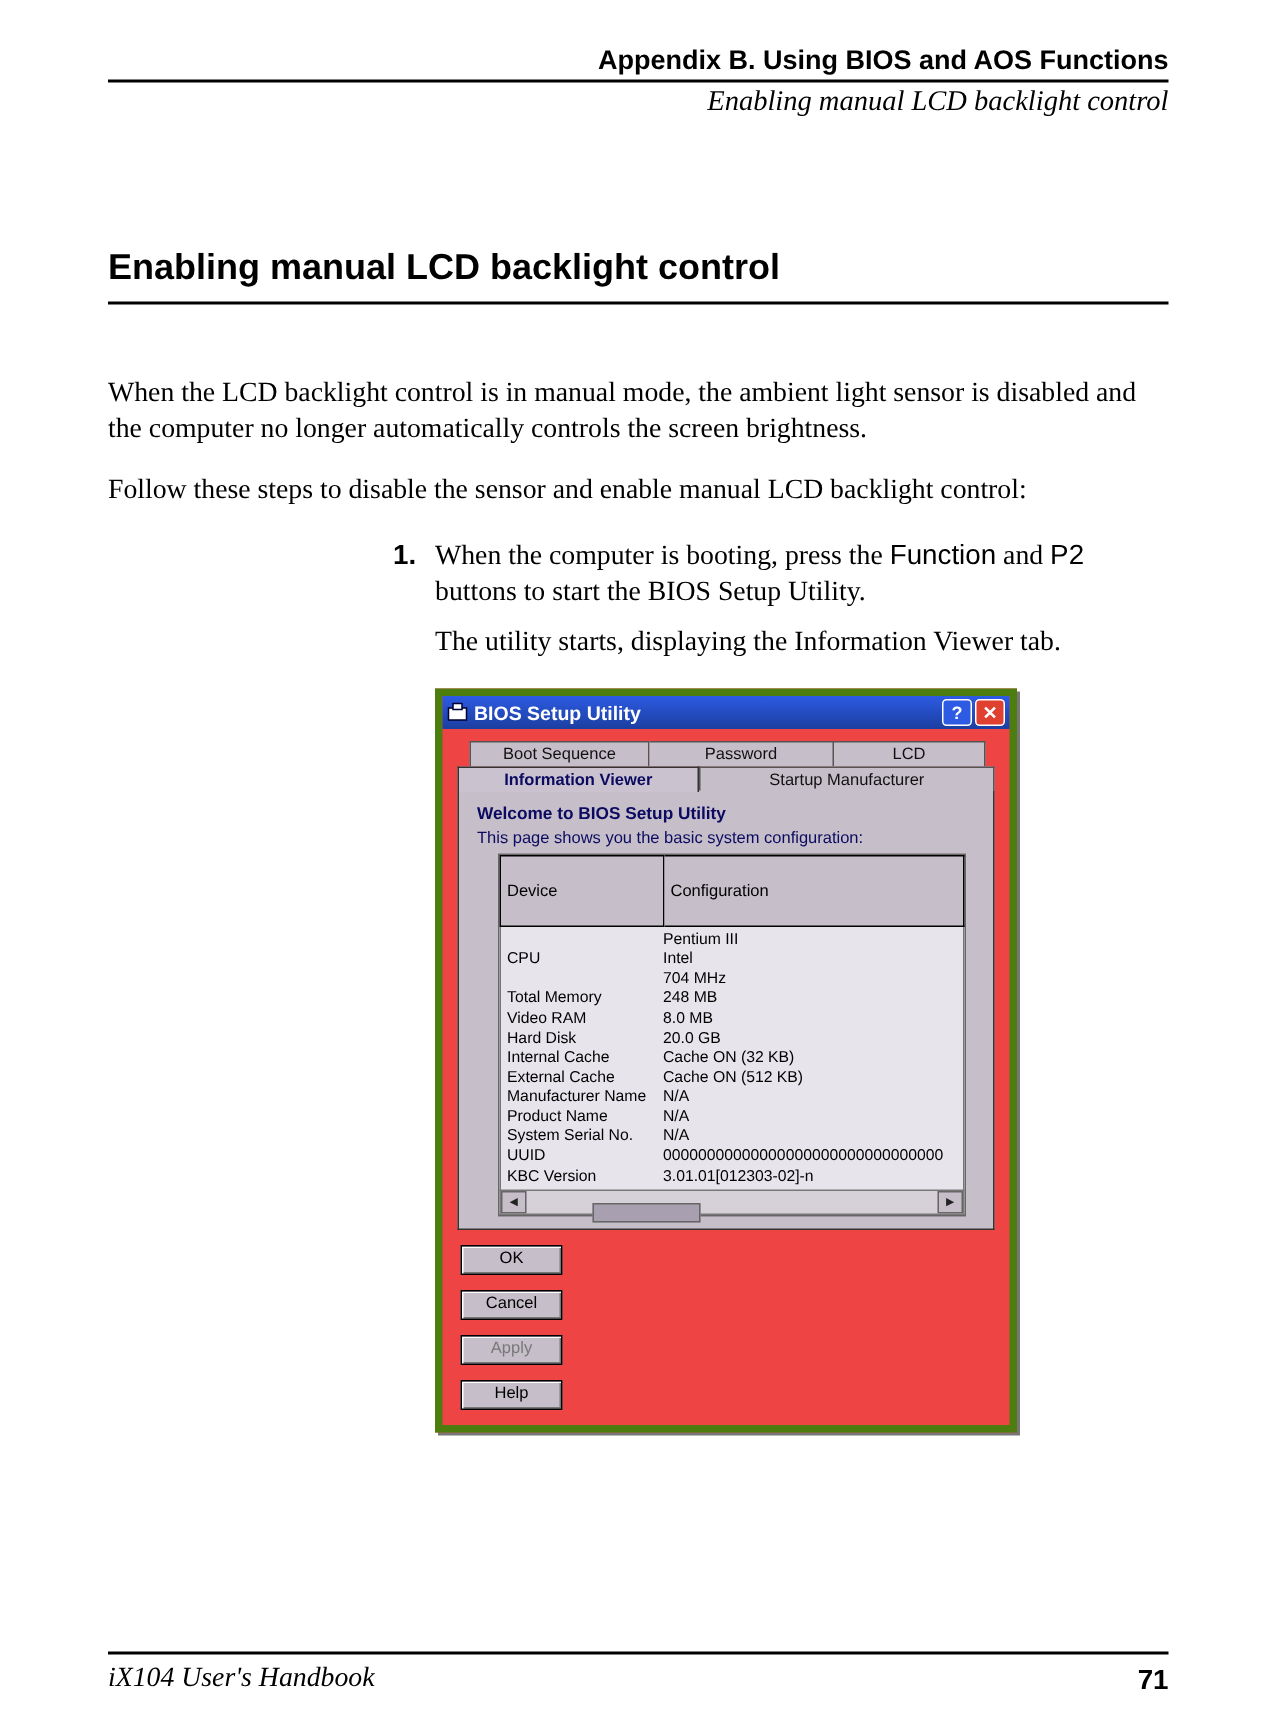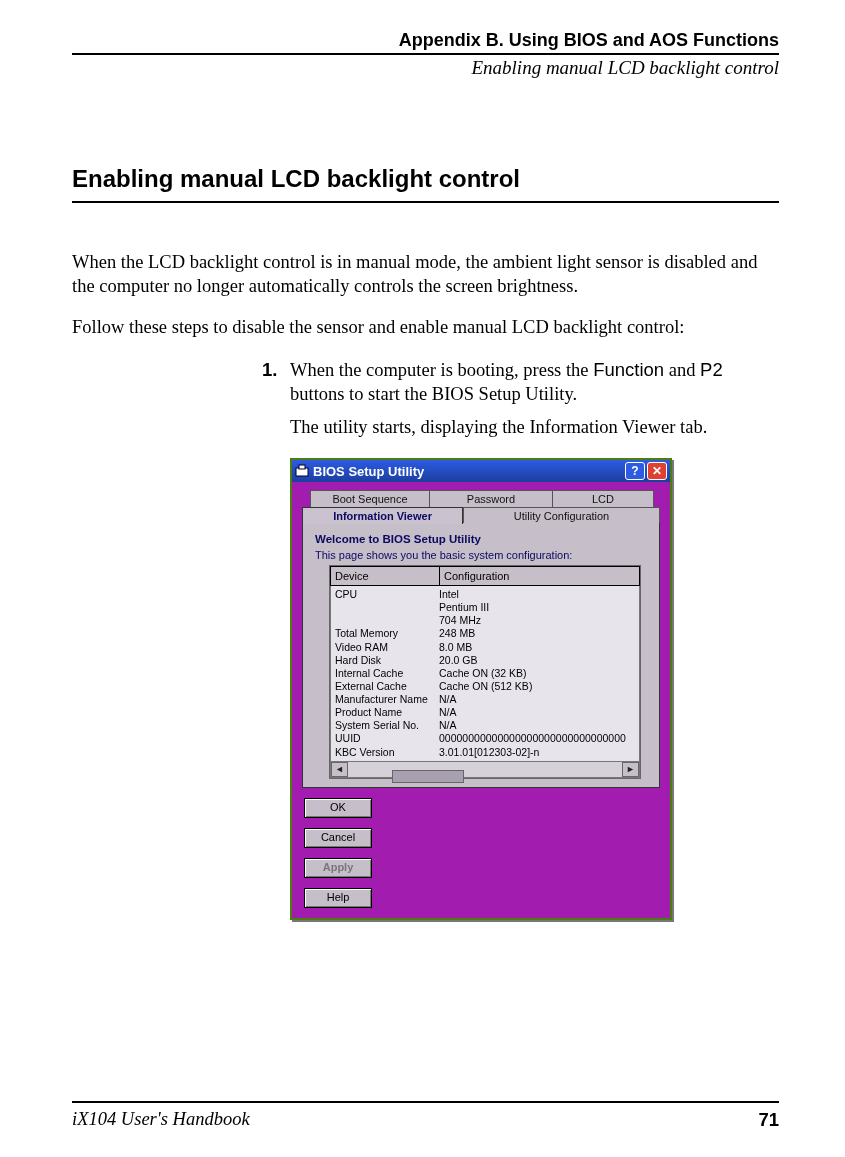--- a/index.html
+++ b/index.html
@@ -71,22 +71,22 @@
   .step-body p { margin: 0 0 10px 0; }
   .sans { font-family: Arial, Helvetica, sans-serif; }
 
   
   .shot-wrap {
     margin-left: 218px;
     margin-top: 8px;
   }
   .win {
     width: 378px;
-    border: 2px solid #4d7c0f;
-    background: #a21caf;
+    border: 5px solid #4d7c0f;
+    background: #ef4444;
     font-family: Tahoma, Arial, sans-serif;
     font-size: 11px;
     color: #000;
     box-shadow: 2px 2px 0 #777;
   }
   .titlebar {
     height: 22px;
     background: linear-gradient(to bottom, #2d5be3 0%, #1b3e9f 100%);
     color: #fff;
     display: flex;
@@ -149,21 +149,21 @@
     background:#d6d0d9;
     padding: 0;
     margin-left: 14px;
     width: 310px;
   }
   .thead { display:flex; }
   .th {
     background:#c6bec9;
     border:1px solid #000;
     font-size:11px;
-    padding:3px 4px;
+    padding:17px 4px;
     font-weight:normal;
   }
   .th1 { width: 100px; }
   .th2 { flex:1; border-left:none; }
   .tbody {
     background:#e8e4ec;
     border:1px solid #777;
     border-top:none;
     padding: 2px 0 2px 0;
     font-size: 10.5px;
@@ -198,21 +198,21 @@
   }
   .btn {
     width: 66px; height: 18px;
     border: 1px solid #000;
     background: #c6bec9;
     font-size: 11px;
     text-align: center;
     line-height: 16px;
     box-shadow: 1px 1px 0 #fff inset, -1px -1px 0 #777 inset;
   }
-  .btn.disabled { color:#777; text-decoration: underline dotted transparent; font-weight: bold; }
+  .btn.disabled { color:#777; text-decoration: underline dotted transparent; }
 
   .footer {
     position: absolute;
     bottom: 26px;
     left: 72px; right: 66px;
   }
   hr.bottom-rule {
     border:none; border-top:2px solid #000; margin:0 0 6px 0;
   }
   .footer-row {
@@ -265,40 +265,40 @@
       </div>
 
       <div class="tab-area">
         <div class="tab-row back">
           <div class="tab t1">Boot Sequence</div>
           <div class="tab t2">Password</div>
           <div class="tab t3">LCD</div>
         </div>
         <div class="tab-row front">
           <div class="tab t4">Information Viewer</div>
-          <div class="tab t5">Utility Configuration</div>
+          <div class="tab t5">Startup Manufacturer</div>
         </div>
 
         <div class="panel">
           <div class="intro">Welcome to BIOS Setup Utility</div>
           <div class="intro2">This page shows you the basic system configuration:</div>
 
           <div class="tablebox">
             <div class="thead">
               <div class="th th1">Device</div>
               <div class="th th2">Configuration</div>
             </div>
             <div class="tbody" id="tbody">
                 <div class="trow">
+                  <div class="td1"></div>
+                  <div class="td2">Pentium III</div>
+                </div>
+                <div class="trow">
                   <div class="td1">CPU</div>
                   <div class="td2">Intel</div>
-                </div>
-                <div class="trow">
-                  <div class="td1"></div>
-                  <div class="td2">Pentium III</div>
                 </div>
                 <div class="trow">
                   <div class="td1"></div>
                   <div class="td2">704 MHz</div>
                 </div>
                 <div class="trow">
                   <div class="td1">Total Memory</div>
                   <div class="td2">248 MB</div>
                 </div>
                 <div class="trow">

